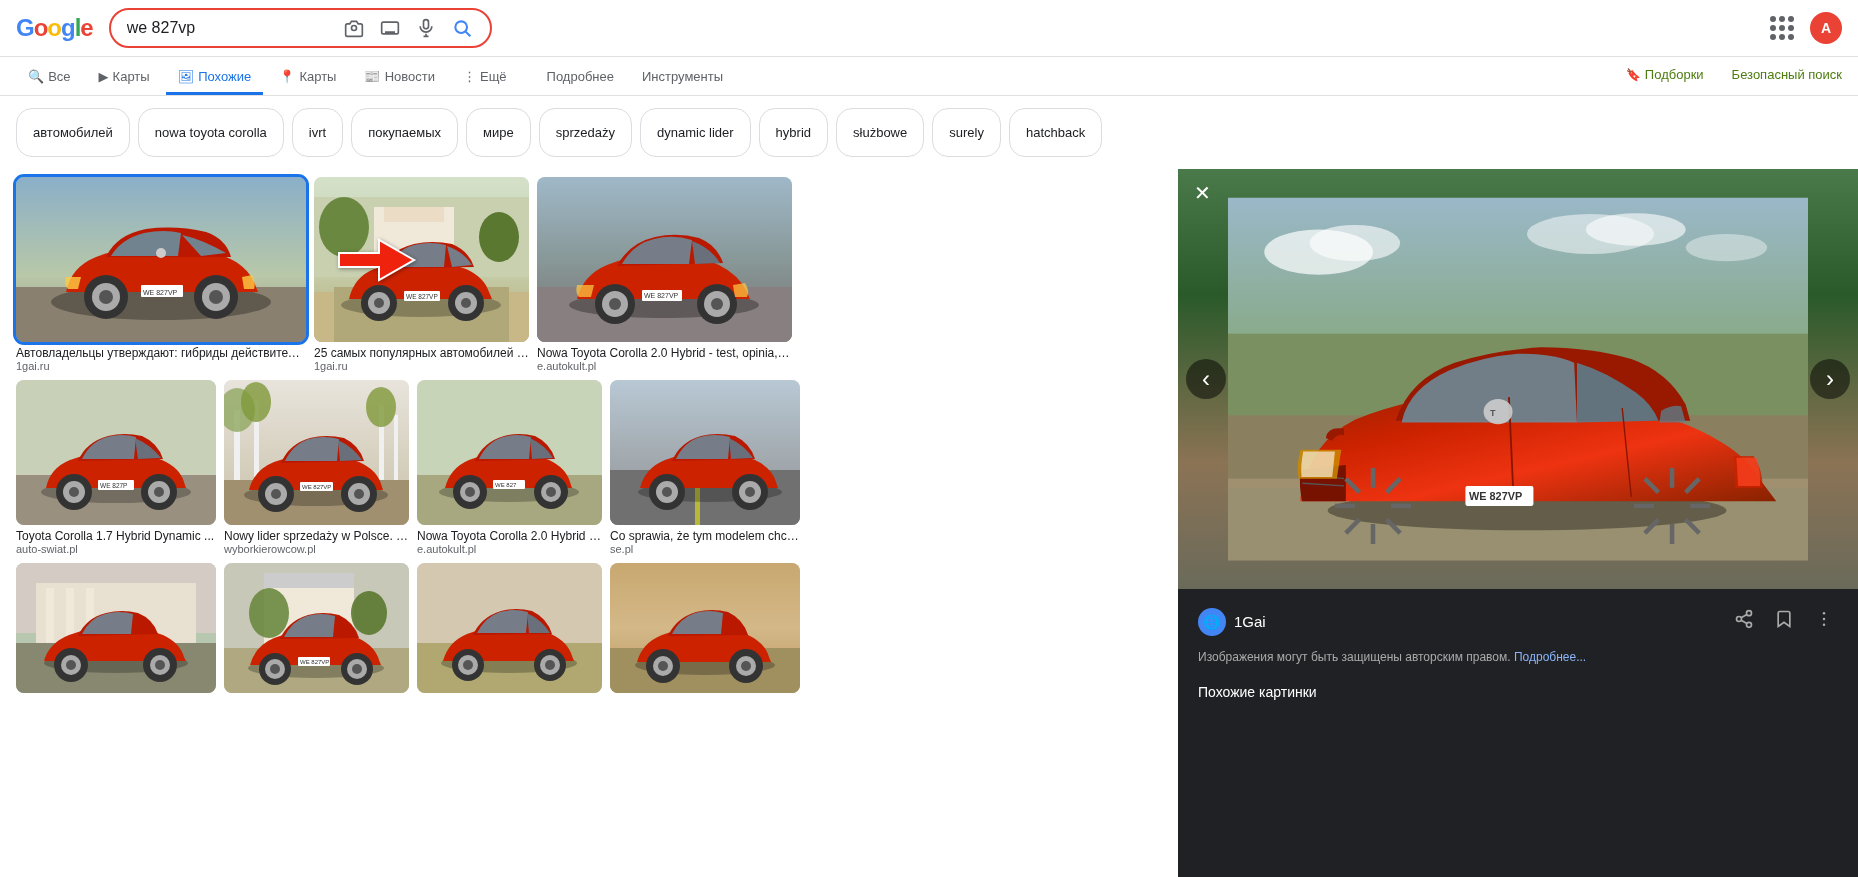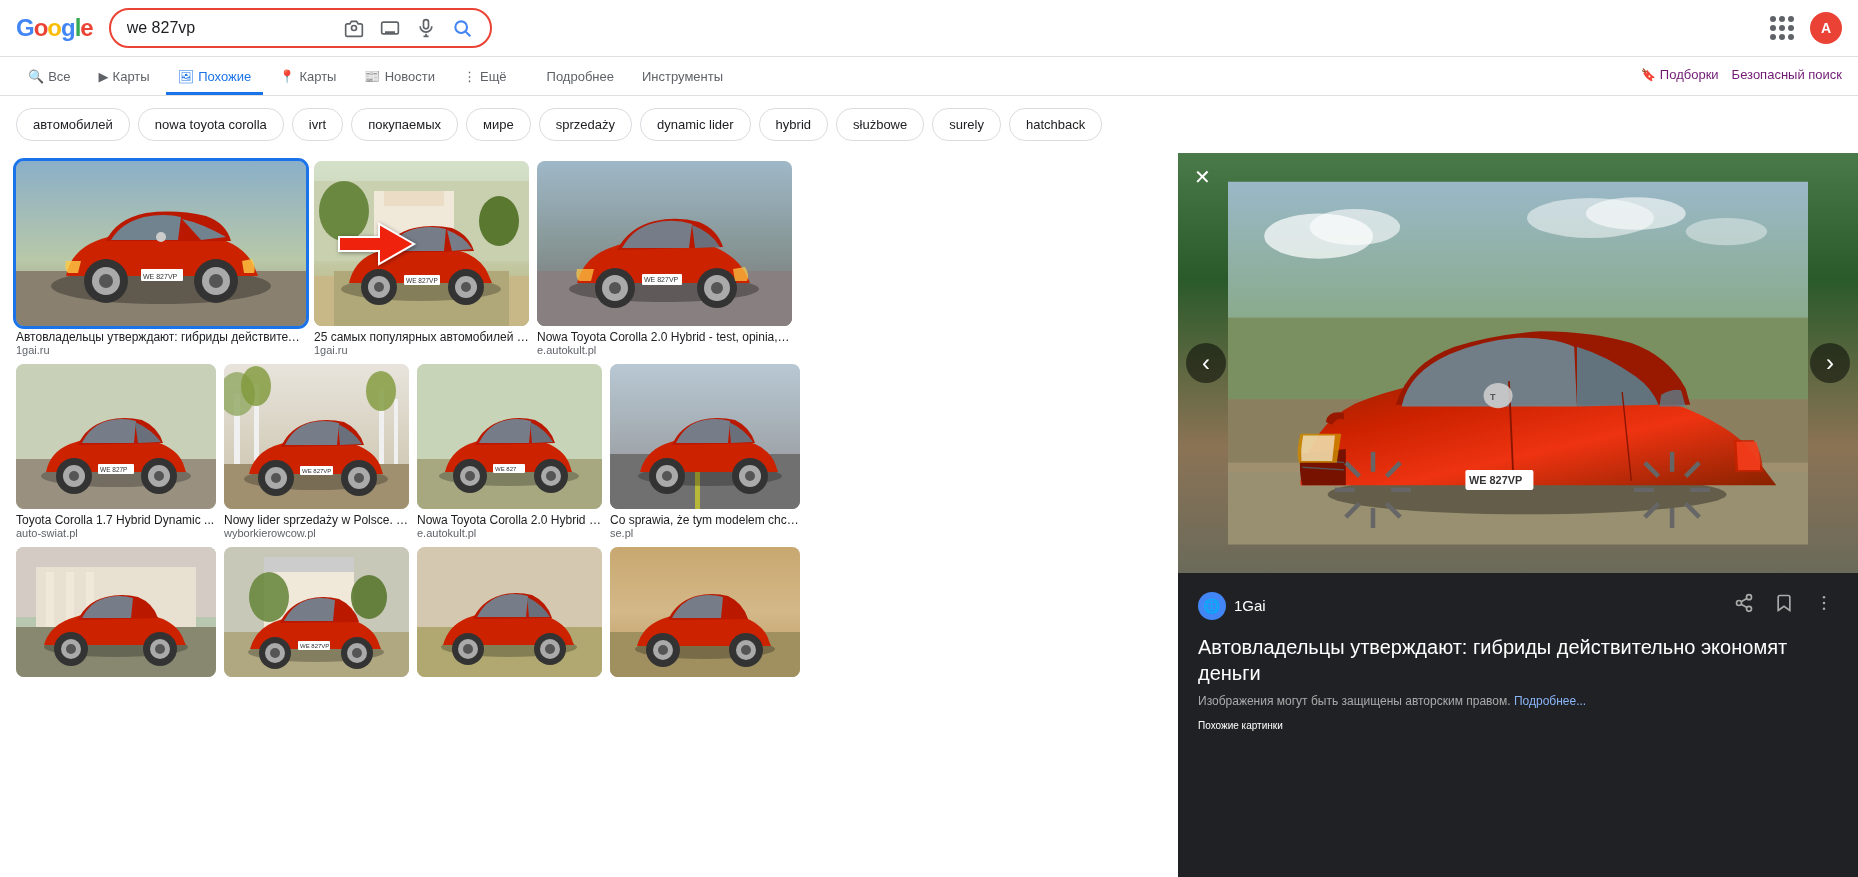--- a/index.html
+++ b/index.html
@@ -121,40 +121,40 @@
     }
     .nav-tab.active {
       color: #1a73e8;
       border-bottom-color: #1a73e8;
     }
 
     .nav-right {
       margin-left: auto;
       display: flex;
       align-items: flex-start;
-      gap: 13px;
+      gap: 28px;
       padding-bottom: 8px;
       font-size: 13px;
-      color: #701a75;
+      color: #4d7c0f;
     }
 
     
     .chips-row {
       display: flex;
       align-items: center;
       gap: 8px;
       padding: 12px 16px;
       overflow-x: auto;
       scrollbar-width: none;
     }
     .chips-row::-webkit-scrollbar { display: none; }
     .chip {
       border: 1px solid #dadce0;
       border-radius: 16px;
-      padding: 8px 16px;
+      padding: 16px 16px;
       cursor: pointer;
       white-space: nowrap;
       font-size: 13px;
       color: #202124;
       background: #fff;
     }
 
     
     .main-layout {
       display: flex;
@@ -329,23 +329,23 @@
       margin-bottom: 8px;
       line-height: 1.3;
     }
     .panel-subtitle {
       font-size: 12px;
       color: #aaa;
       margin-bottom: 4px;
     }
     .panel-subtitle a { color: #8ab4f8; text-decoration: none; }
     .panel-similar {
-      font-size: 10px;
+      font-size: 14px;
       color: #fff;
-      margin-top: 12px;
+      margin-top: 20px;
     }
   </style>
 </head>
 <body>
 
 <div class="header">
   <div class="logo">
     <span class="logo-g">G</span><span class="logo-o1">o</span><span class="logo-o2">o</span><span class="logo-g2">g</span><span class="logo-l">l</span><span class="logo-e">e</span>
   </div>
   <div class="search-bar">
@@ -939,21 +939,20 @@
           <button class="panel-action-btn" title="More options">
             <svg width="20" height="20" viewBox="0 0 24 24" fill="#aaa">
               <circle cx="12" cy="5" r="1.5"></circle>
                 <circle cx="12" cy="12" r="1.5"></circle>
                 <circle cx="12" cy="19" r="1.5"></circle>
             </svg>
           </button>
         </div>
       </div>
 
-      <div class="panel-title">Автовладельцы утверждают: гибриды действительно экономят деньги</div>
       <div class="panel-subtitle">
         <span>Изображения могут быть защищены авторским правом.</span>
         <a href="#">Подробнее...</a>
       </div>
       <div class="panel-similar">Похожие картинки</div>
     </div>
   </div>
 </div>
 
 </body></html>

